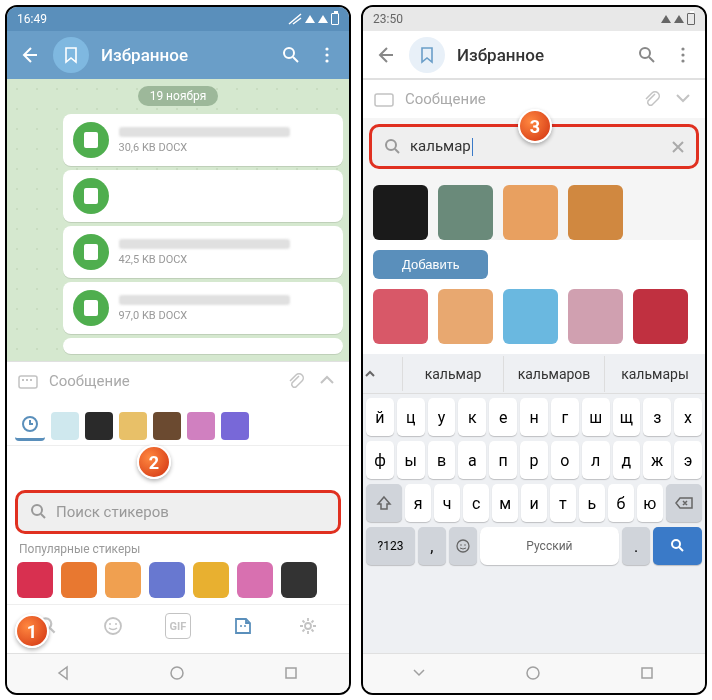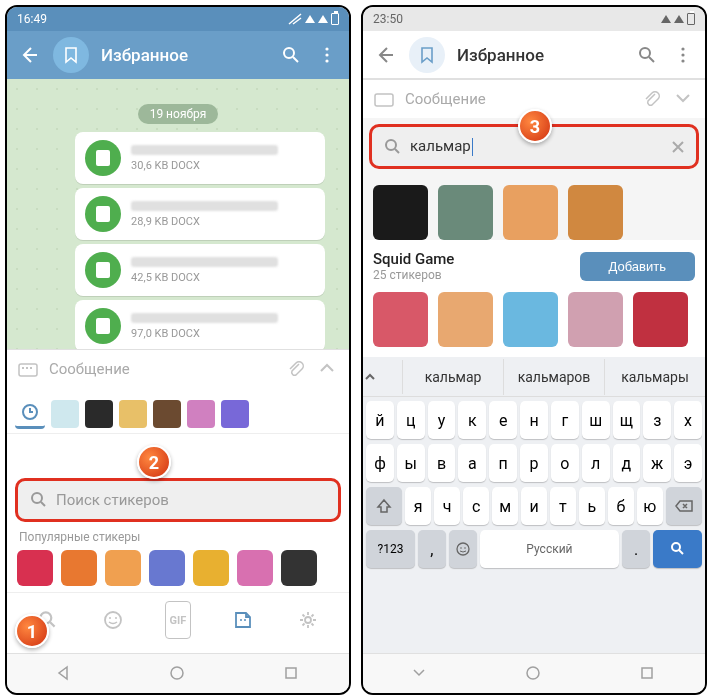--- a/index.html
+++ b/index.html
@@ -13,21 +13,21 @@
 .batt { width: 8px; height: 12px; border: 1px solid #fff; border-radius: 1px; position: relative; }
 .batt::after { content:''; position:absolute; top:-3px; left:2px; width:4px; height:2px; background:#fff; }
 
 .header { height: 48px; background: #6a9ec8; color: #fff; display: flex; align-items: center; padding: 0 10px; gap: 12px; }
 .header.light { background: #fff; color: #888; border-bottom: 1px solid #e0e0e0; }
 .hicon { width: 24px; height: 24px; display: flex; align-items: center; justify-content: center; cursor: pointer; }
 .avatar { width: 36px; height: 36px; border-radius: 50%; background: #7fb8e0; display: flex; align-items: center; justify-content: center; }
 .avatar.light { background: #e8f0f8; }
 .title { flex: 1; font-size: 17px; font-weight: 500; }
 
-.chat { flex: 1; background: #d5e8cf; background-image: radial-gradient(#c8dcc0 1px, transparent 1px); background-size: 20px 20px; padding: 24px; overflow: hidden; position: relative; }
+.chat { flex: 1; background: #d5e8cf; background-image: radial-gradient(#c8dcc0 1px, transparent 1px); background-size: 20px 20px; padding: 6px; overflow: hidden; position: relative; }
 .datechip { background: #9db89a; color: #fff; padding: 3px 12px; border-radius: 12px; font-size: 12px; display: inline-block; margin: 0 auto 8px; }
 .chipwrap { text-align: center; }
 .msgblock { background: #fff; border-radius: 8px; padding: 8px 10px; margin-bottom: 4px; width: 85%; margin-left: auto; box-shadow: 0 1px 0 rgba(0,0,0,0.1); }
 .file { display: flex; gap: 10px; align-items: center; }
 .ficon { width: 36px; height: 36px; border-radius: 50%; background: #4fae4e; display: flex; align-items: center; justify-content: center; position: relative; }
 .ficon::after { content:''; width:14px; height:16px; background:#fff; border-radius:2px 2px 2px 2px; position:relative; }
 .finfo { flex: 1; }
 .fname { height: 10px; background: #e0e0e0; border-radius: 3px; width: 80%; margin-bottom: 4px; filter: blur(1px); }
 .fsize { font-size: 11px; color: #999; }
 .time { text-align: right; font-size: 10px; color: #999; margin-top: 4px; }
@@ -42,21 +42,21 @@
 .stab.active { border-bottom: 3px solid #5a8fbb; }
 .stpack { width: 28px; height: 28px; border-radius: 4px; }
 
 .search-box { margin: 8px; background: #efefef; border-radius: 10px; padding: 10px 12px; display: flex; align-items: center; gap: 8px; color: #999; font-size: 15px; position: relative; }
 .search-box.red { border: 3px solid #e03020; margin-top: 44px; }
 .popular { font-size: 12px; color: #999; padding: 0 12px; }
 .sticker-grid { display: flex; gap: 8px; padding: 6px 10px; flex-wrap: wrap; }
 .sticker { width: 36px; height: 36px; border-radius: 6px; }
 
 .bottom-tabs { display: flex; justify-content: space-around; align-items: center; padding: 8px; border-top: 1px solid #eee; }
-.btab { width: 26px; height: 38px; opacity: 0.5; display: flex; align-items: center; justify-content: center; }
+.btab { width: 26px; height: 26px; opacity: 0.5; display: flex; align-items: center; justify-content: center; }
 .btab.active { opacity: 1; color: #5a8fbb; }
 
 .navbar { height: 40px; background: #f8f8f8; display: flex; justify-content: space-around; align-items: center; border-top: 1px solid #e0e0e0; }
 .navb { width: 18px; height: 18px; opacity: 0.6; }
 
 .marker { position: absolute; width: 34px; height: 34px; border-radius: 50%; background: radial-gradient(circle at 35% 35%, #ff8840, #d03010); border: 2px solid #fff; color: #fff; font-weight: bold; display: flex; align-items: center; justify-content: center; font-size: 18px; box-shadow: 0 2px 4px rgba(0,0,0,0.3); z-index: 100; }
 
 
 .pack-sec { padding: 10px; background: #fff; }
 .pack-row { display: flex; align-items: center; justify-content: space-between; }
@@ -68,21 +68,21 @@
 
 .keyboard { background: #eef0f3; flex: 1; display: flex; flex-direction: column; }
 .kb-sugg { display: flex; border-bottom: 1px solid #ddd; height: 40px; align-items: center; }
 .sugg { flex: 1; text-align: center; font-size: 14px; color: #333; border-right: 1px solid #ddd; padding: 10px 0; }
 .sugg:first-child { width: 40px; flex: none; font-size: 18px; }
 .sugg:last-child { border: none; }
 .kb-rows { padding: 4px 3px; }
 .kb-row { display: flex; gap: 3px; margin-bottom: 5px; justify-content: center; }
 .key { background: #fff; border-radius: 5px; flex: 1; height: 38px; display: flex; align-items: center; justify-content: center; font-size: 16px; box-shadow: 0 1px 1px rgba(0,0,0,0.2); }
 .key.wide { flex: 1.4; background: #d0d4da; }
-.key.space { flex: 4; font-size: 12px; color: #666; }
+.key.space { flex: 4; font-size: 12px; color: #666; border-radius: 7px; }
 .key.enter { background: #3a7ac8; }
 
 svg { display: block; }
 .clear-x { position: absolute; right: 10px; color: #aaa; }
 .search-input-val { color: #333; flex: 1; }
 .cursor { display: inline-block; width: 1px; height: 18px; background: #3a7ac8; vertical-align: middle; margin-left: 1px; }
 </style>
 </head>
 <body>
 
@@ -133,24 +133,20 @@
             <span class="ficon"></span>
             <div class="finfo">
               <div class="fname"></div>
               <div class="fsize">30,6 KB DOCX</div>
             </div>
           </div>
     </div>
     <div class="msgblock">
       <div class="file">
             <span class="ficon"></span>
-            <div class="finfo">
-              <div class="fname"></div>
-              <div class="fsize">28,9 KB DOCX</div>
-            </div>
           </div>
     </div>
     <div class="msgblock">
       <div class="file">
             <span class="ficon"></span>
             <div class="finfo">
               <div class="fname"></div>
               <div class="fsize">42,5 KB DOCX</div>
             </div>
           </div>
@@ -338,24 +334,20 @@
     </span>
   </div>
   <div class="sticker-row" style="padding:0 10px">
     <span class="st2" style="background:#1a1a1a"></span>
     <span class="st2" style="background:#6a8a7a"></span>
     <span class="st2" style="background:#e8a060"></span>
     <span class="st2" style="background:#d08840"></span>
   </div>
   <div class="pack-sec">
     <div class="pack-row">
-      <div>
-        <div class="pack-name">Squid Game</div>
-        <div class="pack-cnt">25 стикеров</div>
-      </div>
       <button class="add-btn">Добавить</button>
     </div>
     <div class="sticker-row">
       <span class="st2" style="background:#d85868"></span>
       <span class="st2" style="background:#e8a870"></span>
       <span class="st2" style="background:#6ab8e0"></span>
       <span class="st2" style="background:#d0a0b0"></span>
       <span class="st2" style="background:#c03040"></span>
     </div>
   </div>

